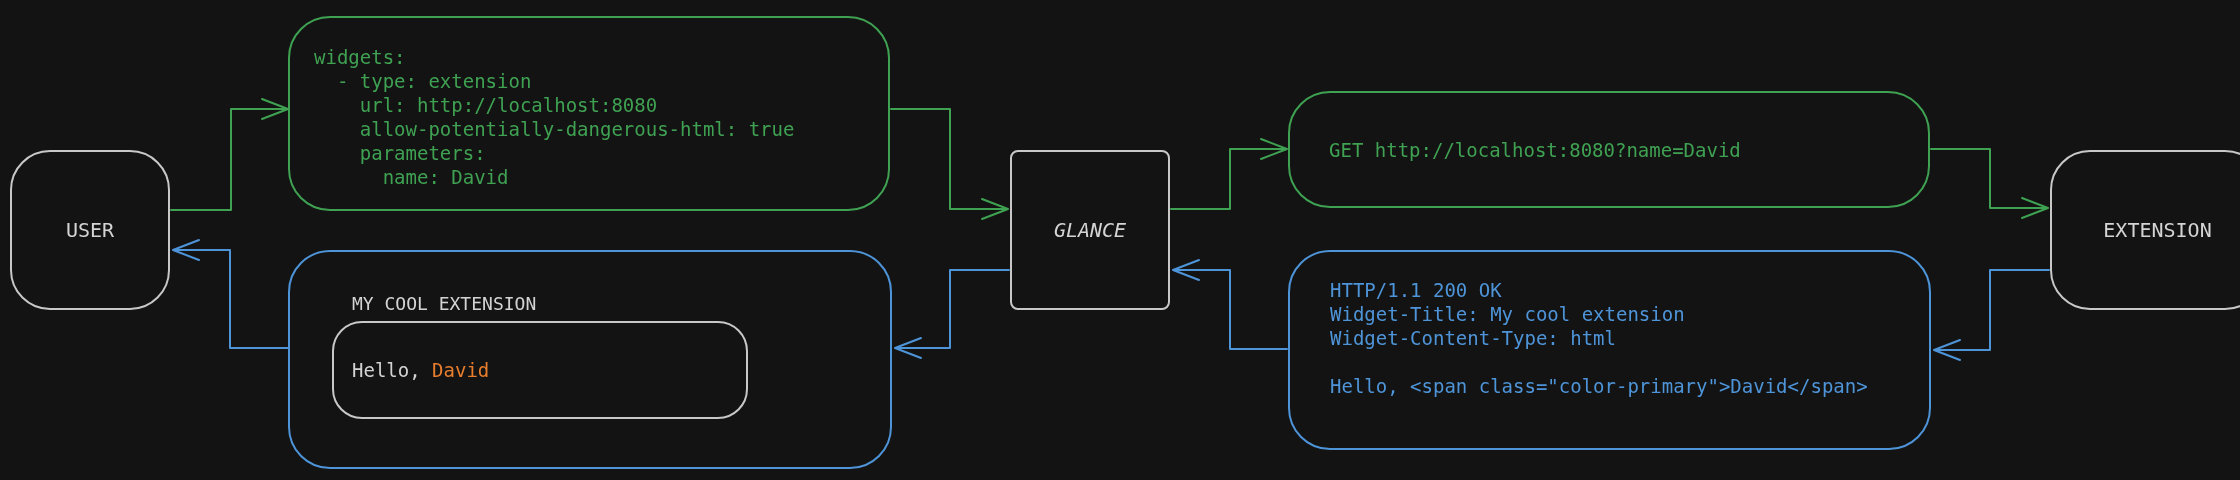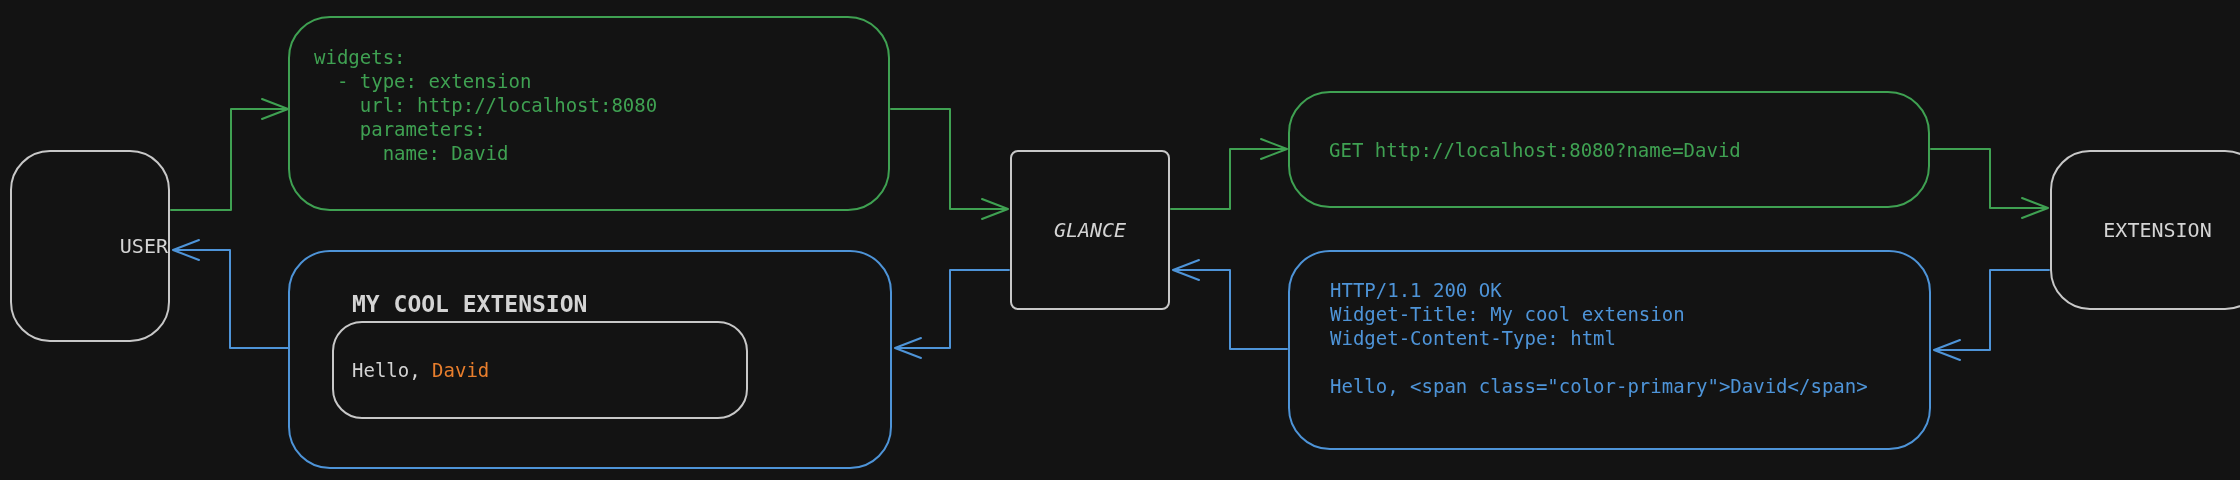--- a/index.html
+++ b/index.html
@@ -27,21 +27,21 @@
     display:flex;align-items:center;justify-content:center;
     color:var(--gray_text);font-size:20px;
   }
   .green-box{border-color:var(--green);color:var(--green);border-radius:42px;}
   .blue-box{border-color:var(--blue);color:var(--blue);border-radius:42px;}
   .code-line{white-space:pre;font-size:19px;line-height:24px;min-height:24px;}
   .config-box{padding:27px 0 0 24px;}
   .request-box{display:flex;align-items:center;padding-left:39px;}
   .response-box{padding:26px 0 0 40px;}
   .widget-box{padding:40px 0 0 62px;color:var(--gray_text);}
-  .widget-title{font-size:23px;line-height:24px;white-space:pre;font-weight:bold;}
+  .widget-title{font-size:18px;line-height:24px;white-space:pre;}
   .widget-inner{
     position:absolute;left:42px;top:69px;width:416px;height:98px;
     border:2px solid var(--gray_border);border-radius:30px;box-sizing:border-box;
     display:flex;align-items:center;padding-left:18px;
     font-size:19px;white-space:pre;
   }
   .greeting-name{color:var(--orange);}
 </style>
 </head>
 <body>
@@ -52,28 +52,29 @@
     <path class="flow-green" d="M171 210 H231 V109 H286 M288 109 L262 99 M288 109 L262 119"></path>
     <path class="flow-green" d="M891 109 H950 V209 H1006 M1008 209 L982 199 M1008 209 L982 219"></path>
     <path class="flow-green" d="M1171 209 H1230 V149 H1285 M1287 149 L1261 139 M1287 149 L1261 159"></path>
     <path class="flow-green" d="M1931 149 H1990 V208 H2046 M2048 208 L2022 198 M2048 208 L2022 218"></path>
     <path class="flow-blue" d="M2049 270 H1990 V350 H1936 M1934 350 L1960 340 M1934 350 L1960 360"></path>
     <path class="flow-blue" d="M1287 349 H1230 V270 H1175 M1173 270 L1199 260 M1173 270 L1199 280"></path>
     <path class="flow-blue" d="M1009 270 H950 V348 H897 M895 348 L921 338 M895 348 L921 358"></path>
     <path class="flow-blue" d="M288 348 H230 V250 H175 M173 250 L199 240 M173 250 L199 260"></path>
   </svg>
 
-  <div class="box node" style="left:10px;top:150px;width:160px;height:192px;justify-content:flex-end;">
+  <div class="box node" style="left:10px;top:150px;width:160px;height:160px;">
     <span>USER</span>
   </div>
 
   <div class="box green-box config-box" style="left:288px;top:16px;width:602px;height:195px;">
     <div class="code-line">widgets:</div>
     <div class="code-line">  - type: extension</div>
     <div class="code-line">    url: http://localhost:8080</div>
+    <div class="code-line">    allow-potentially-dangerous-html: true</div>
     <div class="code-line">    parameters:</div>
     <div class="code-line">      name: David</div>
   </div>
 
   <div class="box node" style="left:1010px;top:150px;width:160px;height:160px;border-radius:8px;font-style:italic;">
     <span>GLANCE</span>
   </div>
 
   <div class="box green-box request-box" style="left:1288px;top:91px;width:642px;height:117px;">
     <div class="code-line">GET http://localhost:8080?name=David</div>

